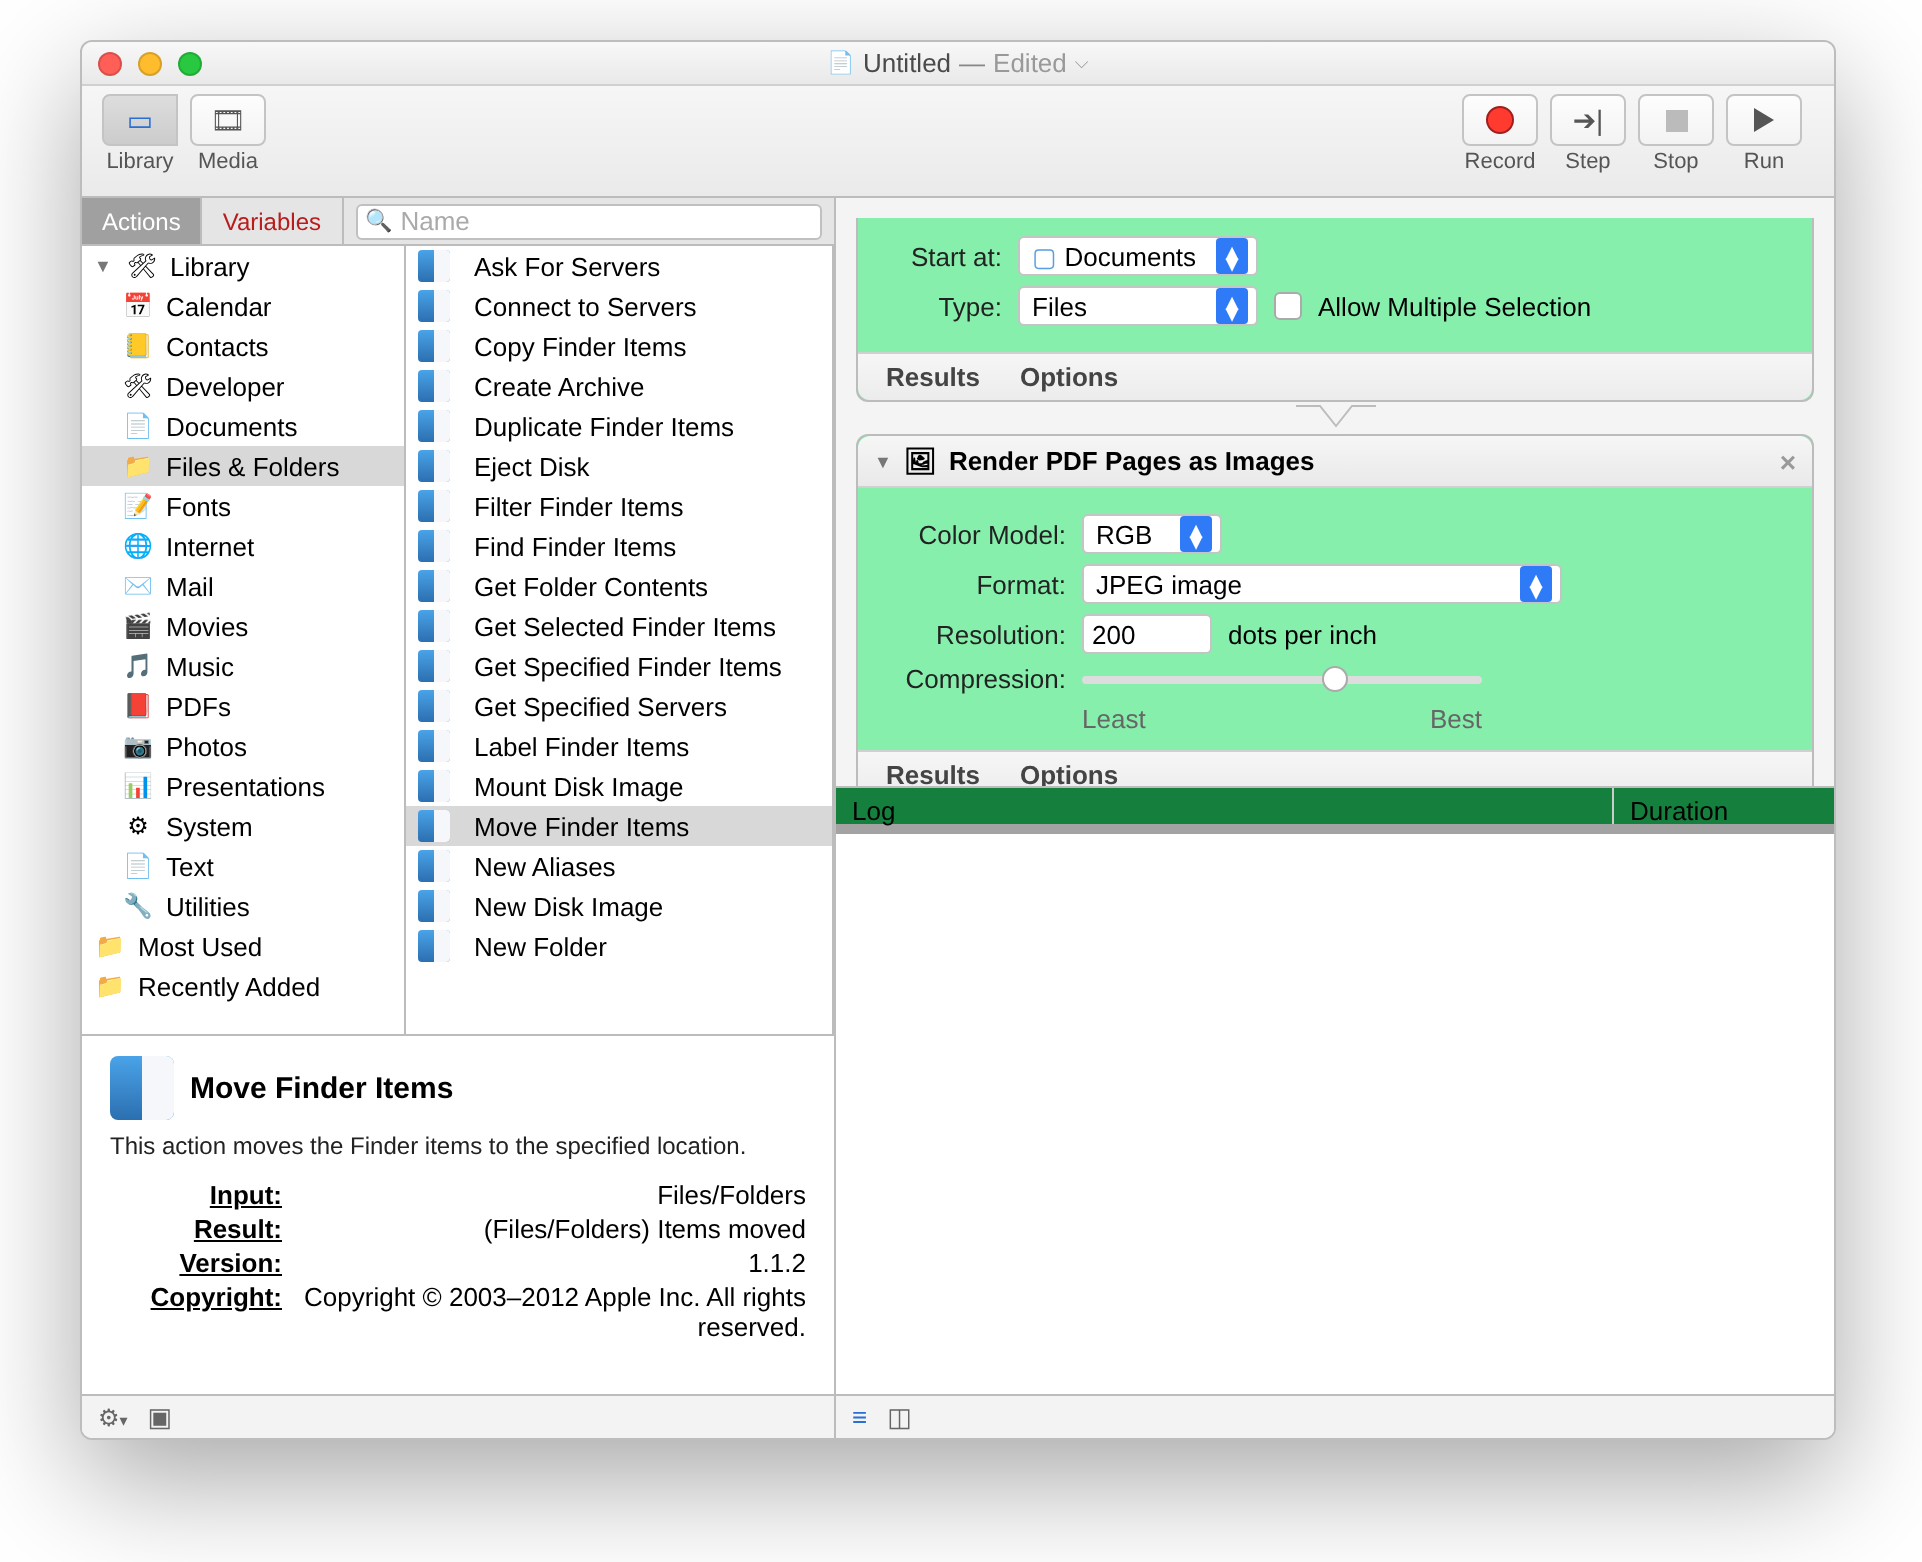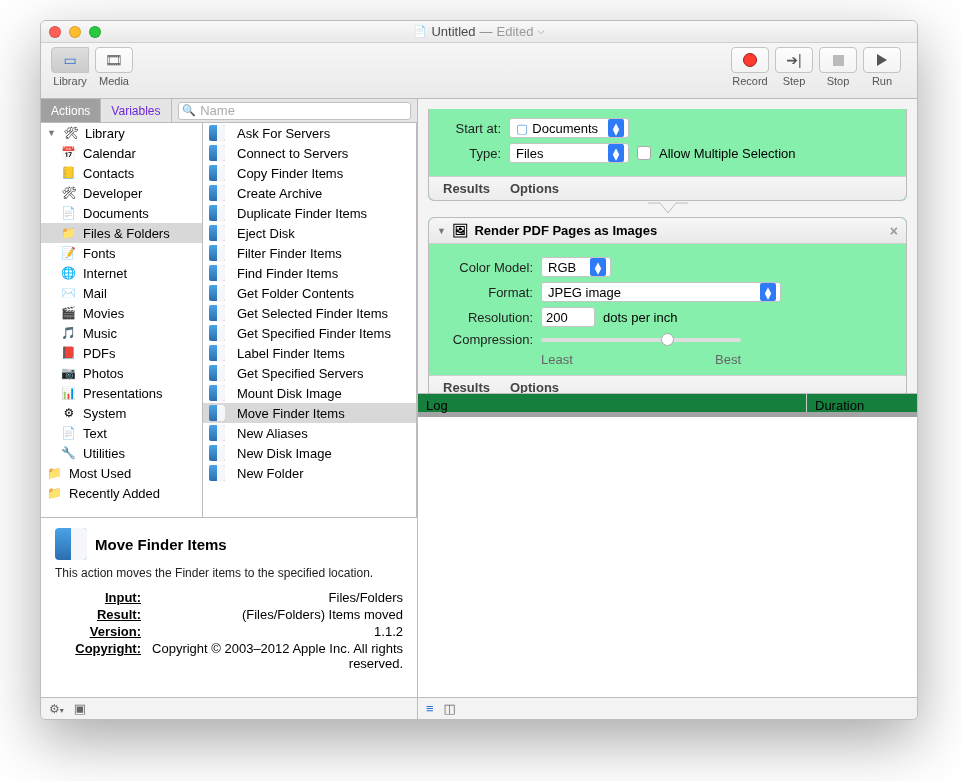--- a/index.html
+++ b/index.html
@@ -30,21 +30,21 @@
 .triangle-play { width:0;height:0;border-left:10px solid #555;border-top:6px solid transparent;border-bottom:6px solid transparent;}
 .square-stop { width:11px;height:11px;background:#bbb;}
 
 
 .mainrow { flex:1; display:flex; min-height:0;}
 .leftpane { width:377px; border-right:1px solid #bcbcbc; display:flex; flex-direction:column; background:#fff;}
 .rightpane { flex:1; display:flex; flex-direction:column; background:#f4f4f4;}
 
 
 .tabstrip { height:24px; background:#e5e5e5; border-bottom:1px solid #bcbcbc; display:flex; align-items:stretch;}
-.tab { padding:0 10px; display:flex; align-items:center; font-size:12px; color:#6d28d9; border-right:1px solid #bcbcbc;}
+.tab { padding:0 10px; display:flex; align-items:center; font-size:12px; color:#b91c1c; border-right:1px solid #bcbcbc;}
 .tab.active { background:#a0a0a0; color:#fff;}
 .tab-search { flex:1; display:flex; align-items:center; padding:2px 6px;}
 .tab-search-inner { flex:1; height:18px; background:#fff; border:1px solid #c0c0c0; border-radius:3px; display:flex; align-items:center; padding:0 4px; font-size:11px; color:#aaa;}
 .tab-search-inner .mag { margin-right:4px; color:#888; font-size:11px;}
 
 
 .cols { flex:1; display:flex; min-height:0; overflow:hidden; }
 .col { overflow-y:auto; }
 .col1 { width:162px; border-right:1px solid #bcbcbc;}
 .col2 { flex:1; border-right:1px solid #bcbcbc;}
@@ -73,21 +73,21 @@
 
 .workflow { flex:1; overflow-y:auto; padding:4px 10px 10px 10px;}
 .action-box { background:#86efac; border:1px solid #bcbcbc; border-radius:6px; margin:6px 0; }
 .action-head { height:26px; background:linear-gradient(#f6f6f6,#e9e9e9); border-bottom:1px solid #d0d0d0; display:flex; align-items:center; padding:0 8px; border-radius:6px 6px 0 0; gap:6px; font-weight:bold; font-size:12px;}
 .action-head .x { margin-left:auto; color:#999; font-size:14px; cursor:pointer;}
 .action-body { padding:8px 14px;}
 .formrow { display:flex; align-items:center; margin:5px 0; font-size:12px; gap:8px;}
 .formrow .lbl { width:90px; text-align:right; color:#222;}
 .select { height:20px; background:#fff; border:1px solid #c4c4c4; border-radius:3px; display:flex; align-items:center; padding:0 4px 0 6px; font-size:12px; position:relative; min-width:70px;}
 .select .arrows { margin-left:auto; width:16px; height:18px; background:#2f7af7; border-radius:2px; display:flex; flex-direction:column; align-items:center; justify-content:center; font-size:6px; color:#fff; line-height:5px; gap:1px;}
-.numinput { width:54px; height:20px; border:1px solid #c4c4c4; border-radius:3px; padding:0 4px; font-size:12px; display:flex; align-items:center; background:#fff;}
+.numinput { width:65px; height:20px; border:1px solid #c4c4c4; border-radius:3px; padding:0 4px; font-size:12px; display:flex; align-items:center; background:#fff;}
 .checkbox { width:14px; height:14px; border:1px solid #aaa; border-radius:3px; background:#fff;}
 .slider { width:200px; height:4px; background:#ddd; border-radius:2px; position:relative;}
 .slider .thumb{ position:absolute; top:-5px; width:13px; height:13px; background:#fff; border:1px solid #aaa; border-radius:50%;}
 .sliderlabels { width:200px; margin-left:98px; display:flex; justify-content:space-between; font-size:10px; color:#666;}
 .action-foot { height:24px; background:linear-gradient(#f6f6f6,#ececec); border-top:1px solid #d0d0d0; display:flex; align-items:center; padding:0 14px; gap:20px; font-size:12px; font-weight:bold; color:#444; border-radius:0 0 6px 6px;}
 .connector { height:12px; display:flex; justify-content:center; margin:-4px 0;}
 .connector svg { overflow:visible;}
 
 .partial-top { border-top:none; border-radius:0 0 6px 6px;}
 .partial-top .action-body-first { padding-top:4px;}
@@ -301,25 +301,25 @@
             <div class="col-item">
               <span class="tiny-finder"></span>
               <span style="margin-left: 6px;">Get Selected Finder Items</span>
             </div>
             <div class="col-item">
               <span class="tiny-finder"></span>
               <span style="margin-left: 6px;">Get Specified Finder Items</span>
             </div>
             <div class="col-item">
               <span class="tiny-finder"></span>
+              <span style="margin-left: 6px;">Get Specified Servers</span>
+            </div>
+            <div class="col-item">
+              <span class="tiny-finder"></span>
               <span style="margin-left: 6px;">Label Finder Items</span>
-            </div>
-            <div class="col-item">
-              <span class="tiny-finder"></span>
-              <span style="margin-left: 6px;">Get Specified Servers</span>
             </div>
             <div class="col-item">
               <span class="tiny-finder"></span>
               <span style="margin-left: 6px;">Mount Disk Image</span>
             </div>
             <div class="col-item sel">
               <span class="tiny-finder"></span>
               <span style="margin-left: 6px;">Move Finder Items</span>
             </div>
             <div class="col-item">

